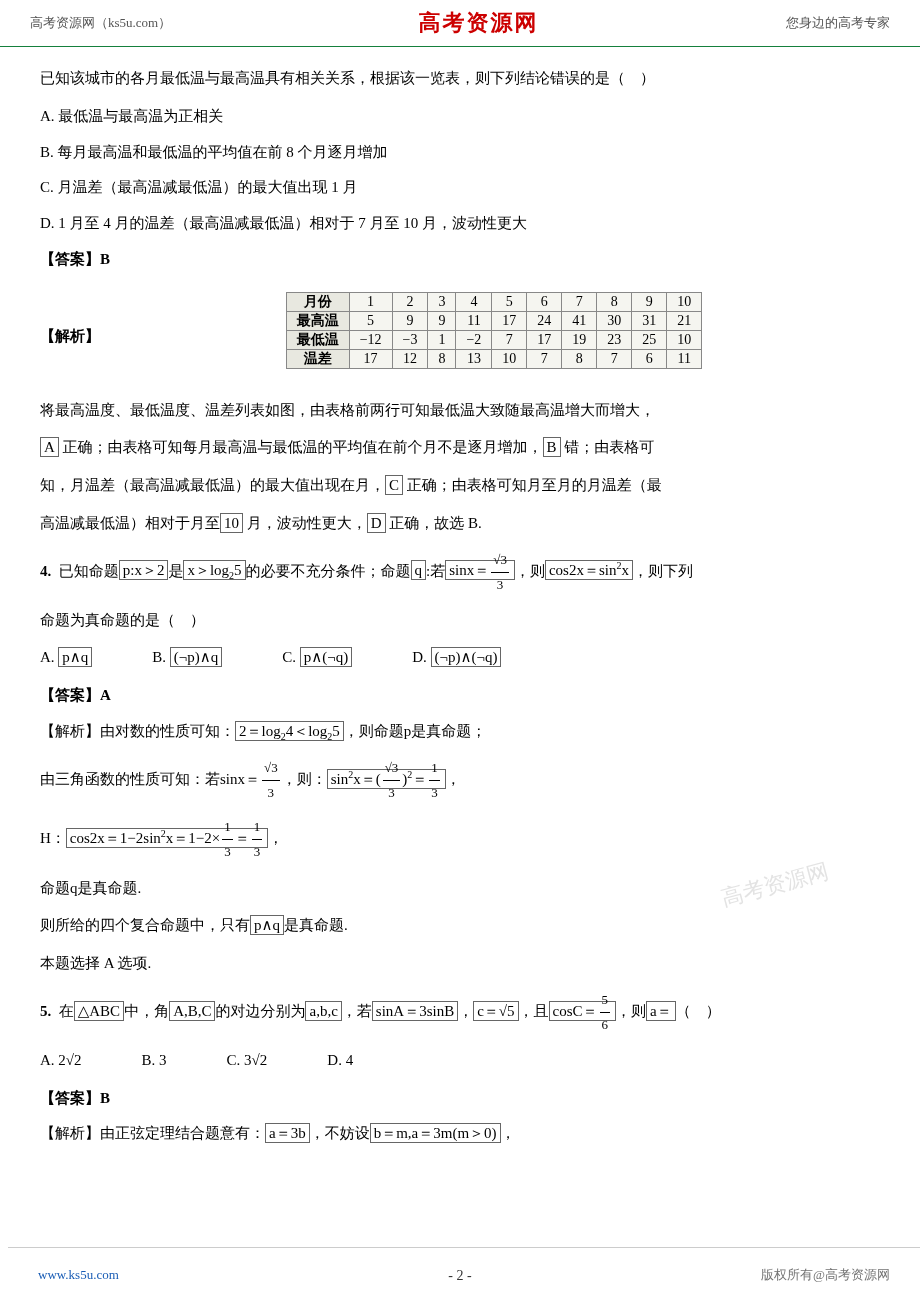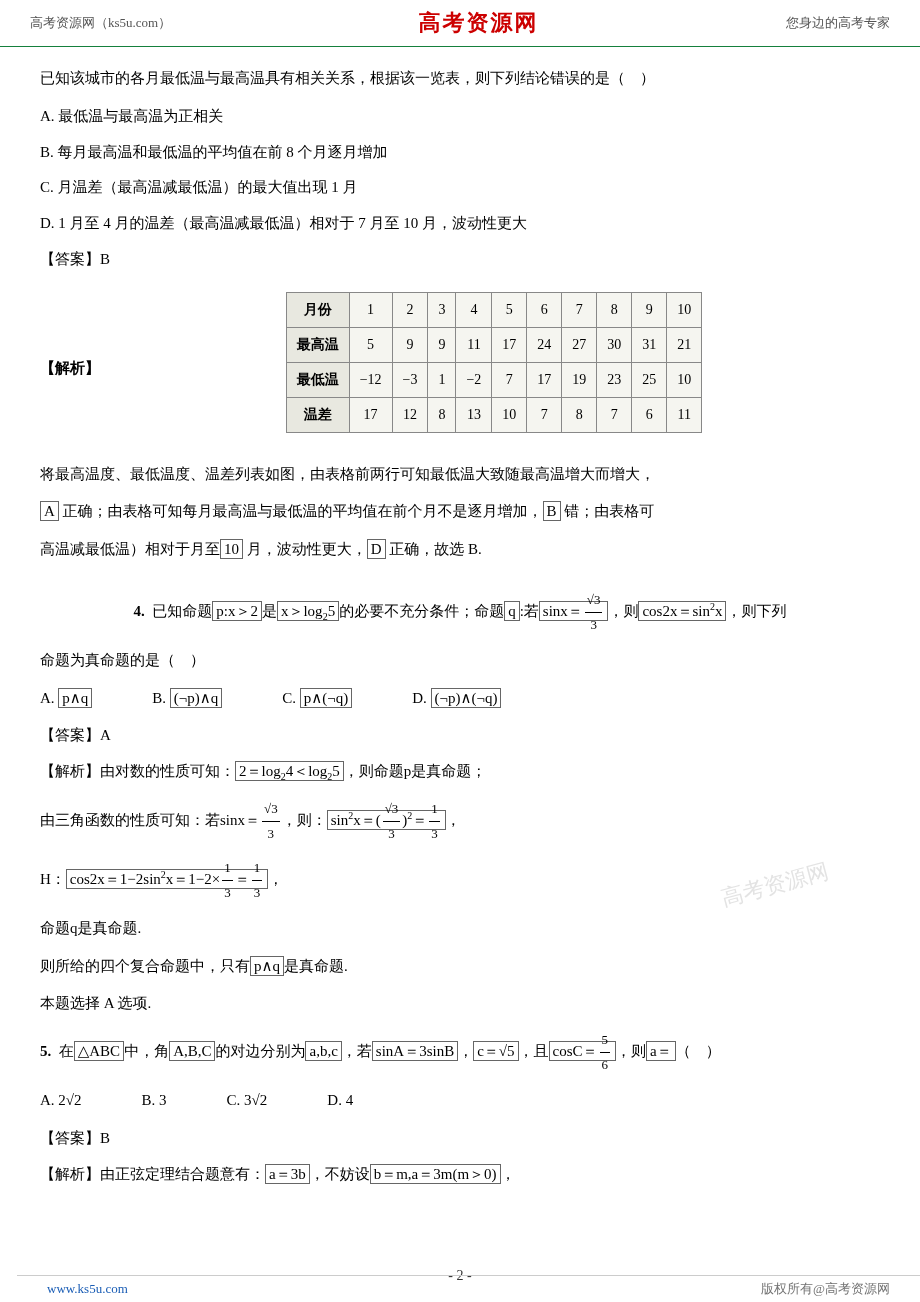--- a/index.html
+++ b/index.html
@@ -25,53 +25,53 @@
       font-size: 22px;
       font-weight: bold;
       color: #cc0000;
       font-family: "SimHei", "黑体", sans-serif;
       letter-spacing: 2px;
     }
     .page-footer {
       display: flex;
       justify-content: space-between;
       align-items: center;
-      padding: 4px 30px;
+      padding: 18px 30px;
       border-top: 1px solid #ccc;
       font-size: 13px;
       color: #1a5db5;
       position: absolute;
       bottom: 0;
-      left: 17px;
+      left: 8px;
       right: 0;
     }
     .page-footer .copyright {
       color: #737373;
     }
     .content {
       padding: 18px 40px 60px 40px;
     }
     .para {
       margin-bottom: 10px;
       line-height: 1.85;
       font-size: 15px;
     }
     .answer-box {
-      font-weight: normal;
+      font-weight: bold;
       margin-bottom: 8px;
       line-height: 1.85;
     }
     table.data-table {
       border-collapse: collapse;
       margin: 10px auto 14px auto;
       font-size: 14px;
     }
     table.data-table td {
       border: 1px solid #888;
-      padding: 8px 10px;
+      padding: 0 10px;
       text-align: center;
       min-width: 28px;
       background: #f5f5f0;
     }
     table.data-table td.row-header {
       font-weight: bold;
       background: #e8e8e0;
     }
     .watermark {
       position: absolute;
@@ -165,21 +165,21 @@
         <td>10</td>
       </tr>
       <tr>
         <td class="row-header">最高温</td>
         <td>5</td>
         <td>9</td>
         <td>9</td>
         <td>11</td>
         <td>17</td>
         <td>24</td>
-        <td>27</td>
+        <td>41</td>
         <td>30</td>
         <td>31</td>
         <td>21</td>
       </tr>
       <tr>
         <td class="row-header">最低温</td>
         <td>−12</td>
         <td>−3</td>
         <td>1</td>
         <td>−2</td>
@@ -207,24 +207,27 @@
       </table>
   </div>
 
   <div class="para">
     将最高温度、最低温度、温差列表如图，由表格前两行可知最低温大致随最高温增大而增大，
   </div>
   <div class="para">
     <span class="highlight-box">A</span> 正确；由表格可知每月最高温与最低温的平均值在前个月不是逐月增加，<span class="highlight-box">B</span> 错；由表格可
   </div>
   <div class="para">
+    知，月温差（最高温减最低温）的最大值出现在月，<span class="highlight-box">C</span> 正确；由表格可知月至月的月温差（最
+  </div>
+  <div class="para">
     高温减最低温）相对于月至<span class="highlight-box">10</span> 月，波动性更大，<span class="highlight-box">D</span> 正确，故选 B.
   </div>
 
-  <div class="para" style="margin-top:24px;text-align:center;">
+  <div class="para" style="margin-top:10px;">
     <strong>4.</strong>&nbsp;
     已知命题<span class="highlight-box">p:x＞2</span>是<span class="highlight-box">x＞log<sub>2</sub>5</span>的必要不充分条件；命题<span class="highlight-box">q</span>:若<span class="highlight-box">sinx＝<span class="frac">
           <span class="num">√3</span>
           <span class="den">3</span>
         </span></span>，则<span class="highlight-box">cos2x＝sin<sup>2</sup>x</span>，则下列
   </div>
   <div class="para">命题为真命题的是（　）</div>
 
   <div class="options-row">
     <span>A.&nbsp;<span class="highlight-box">p∧q</span></span>

